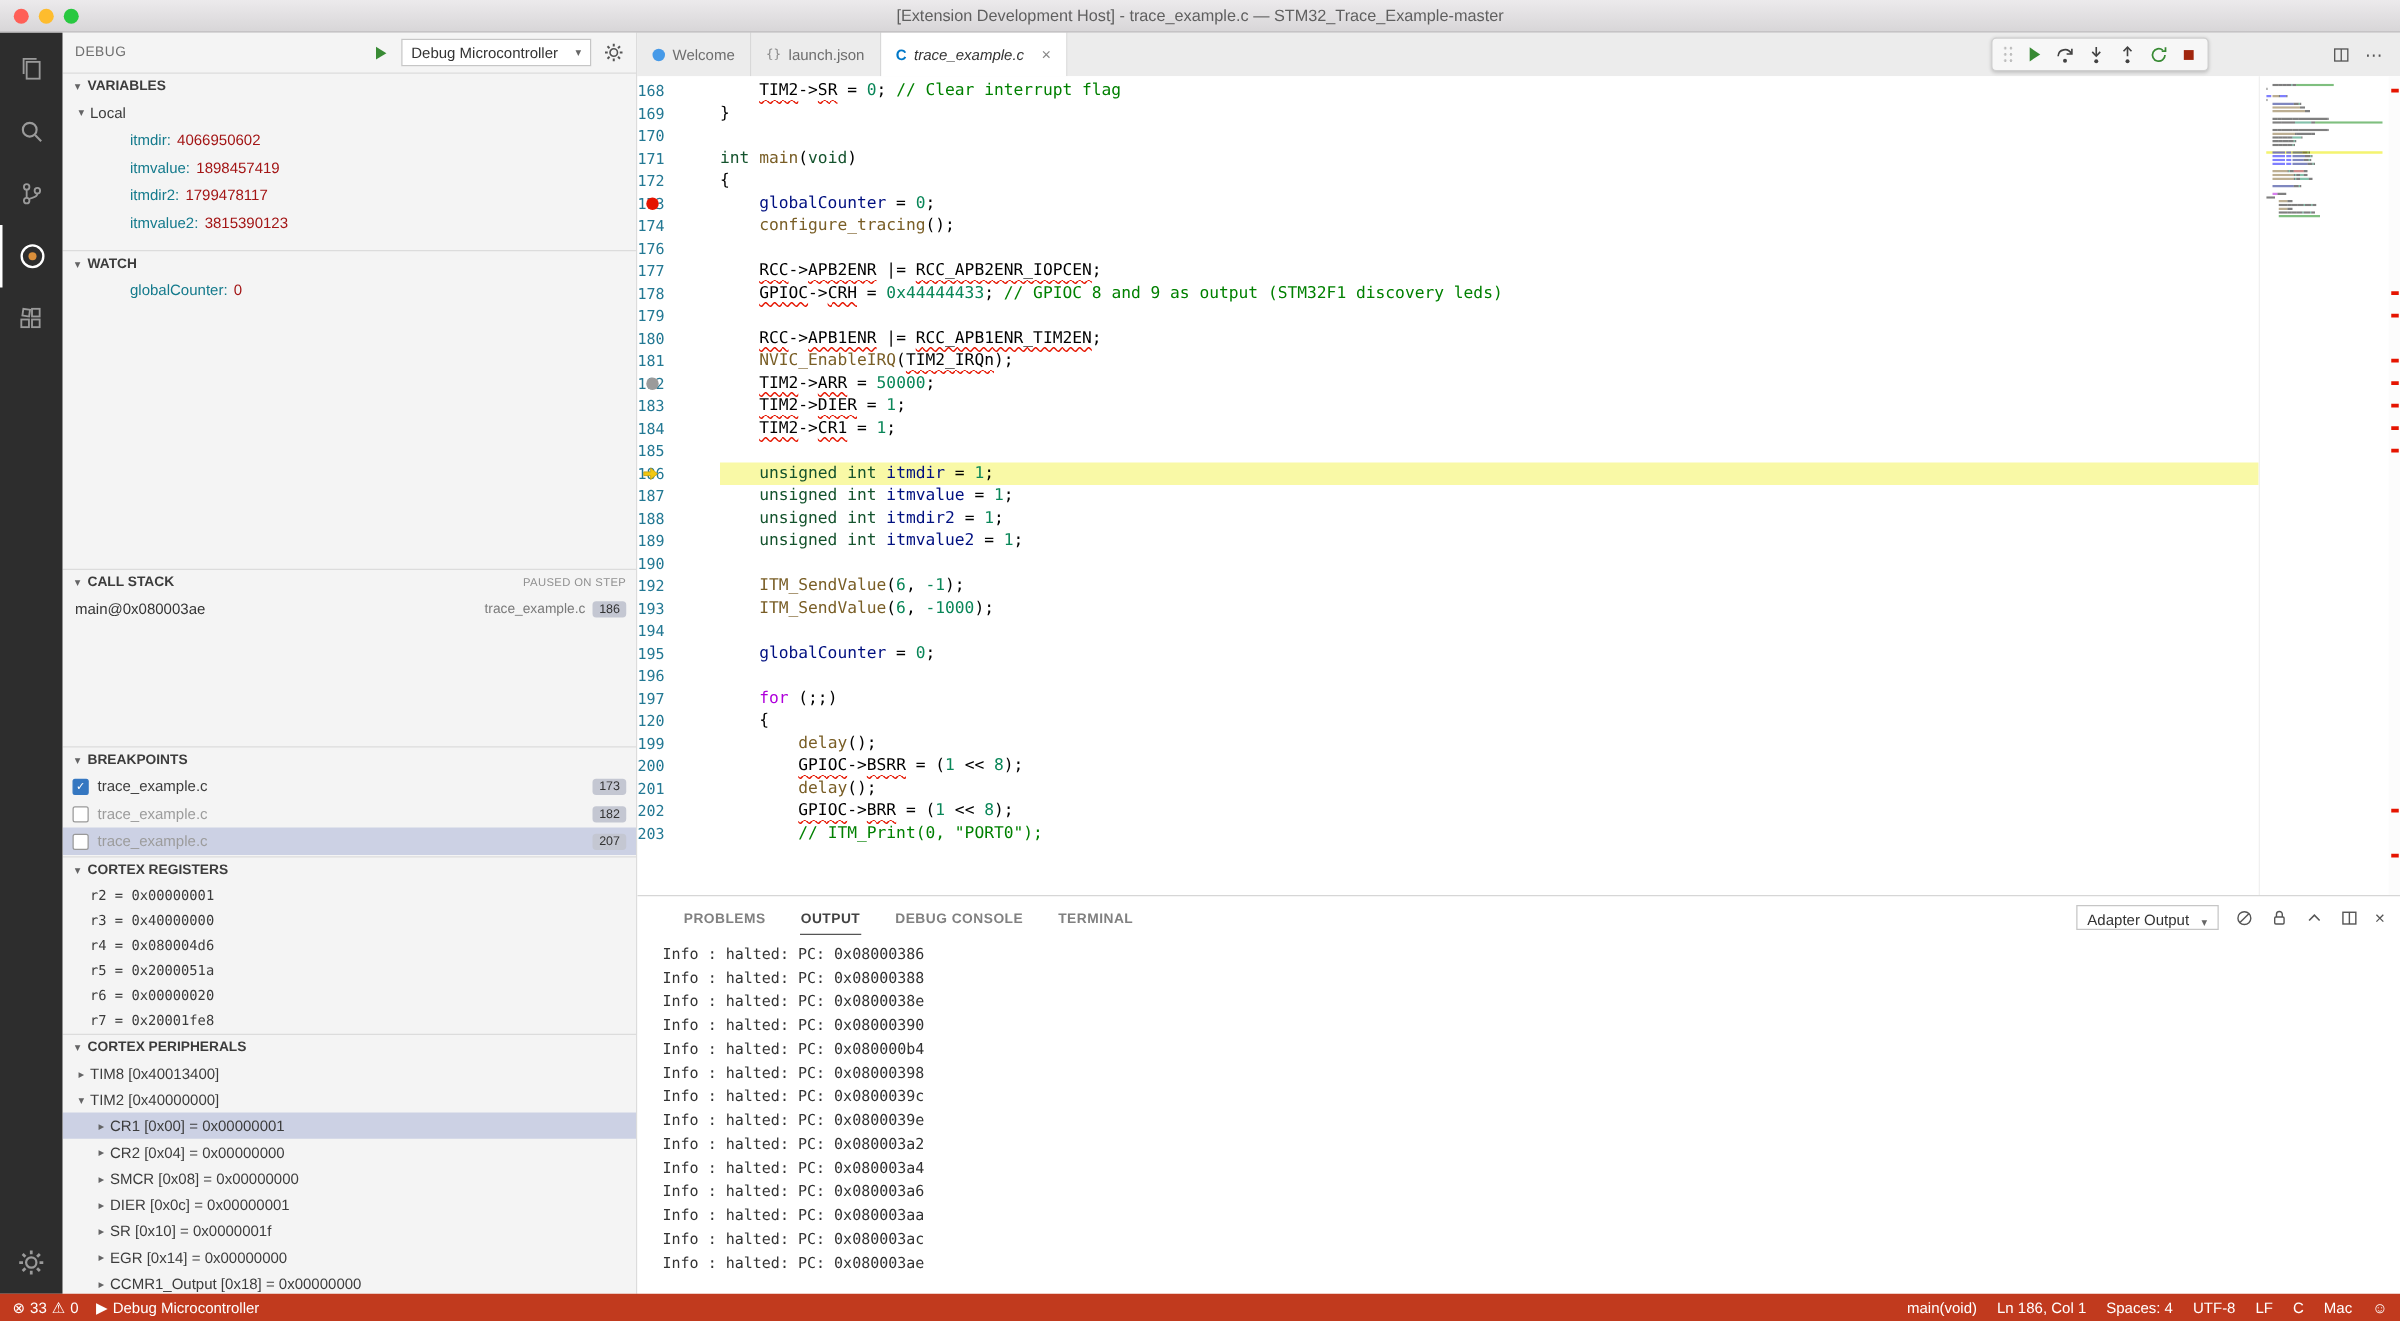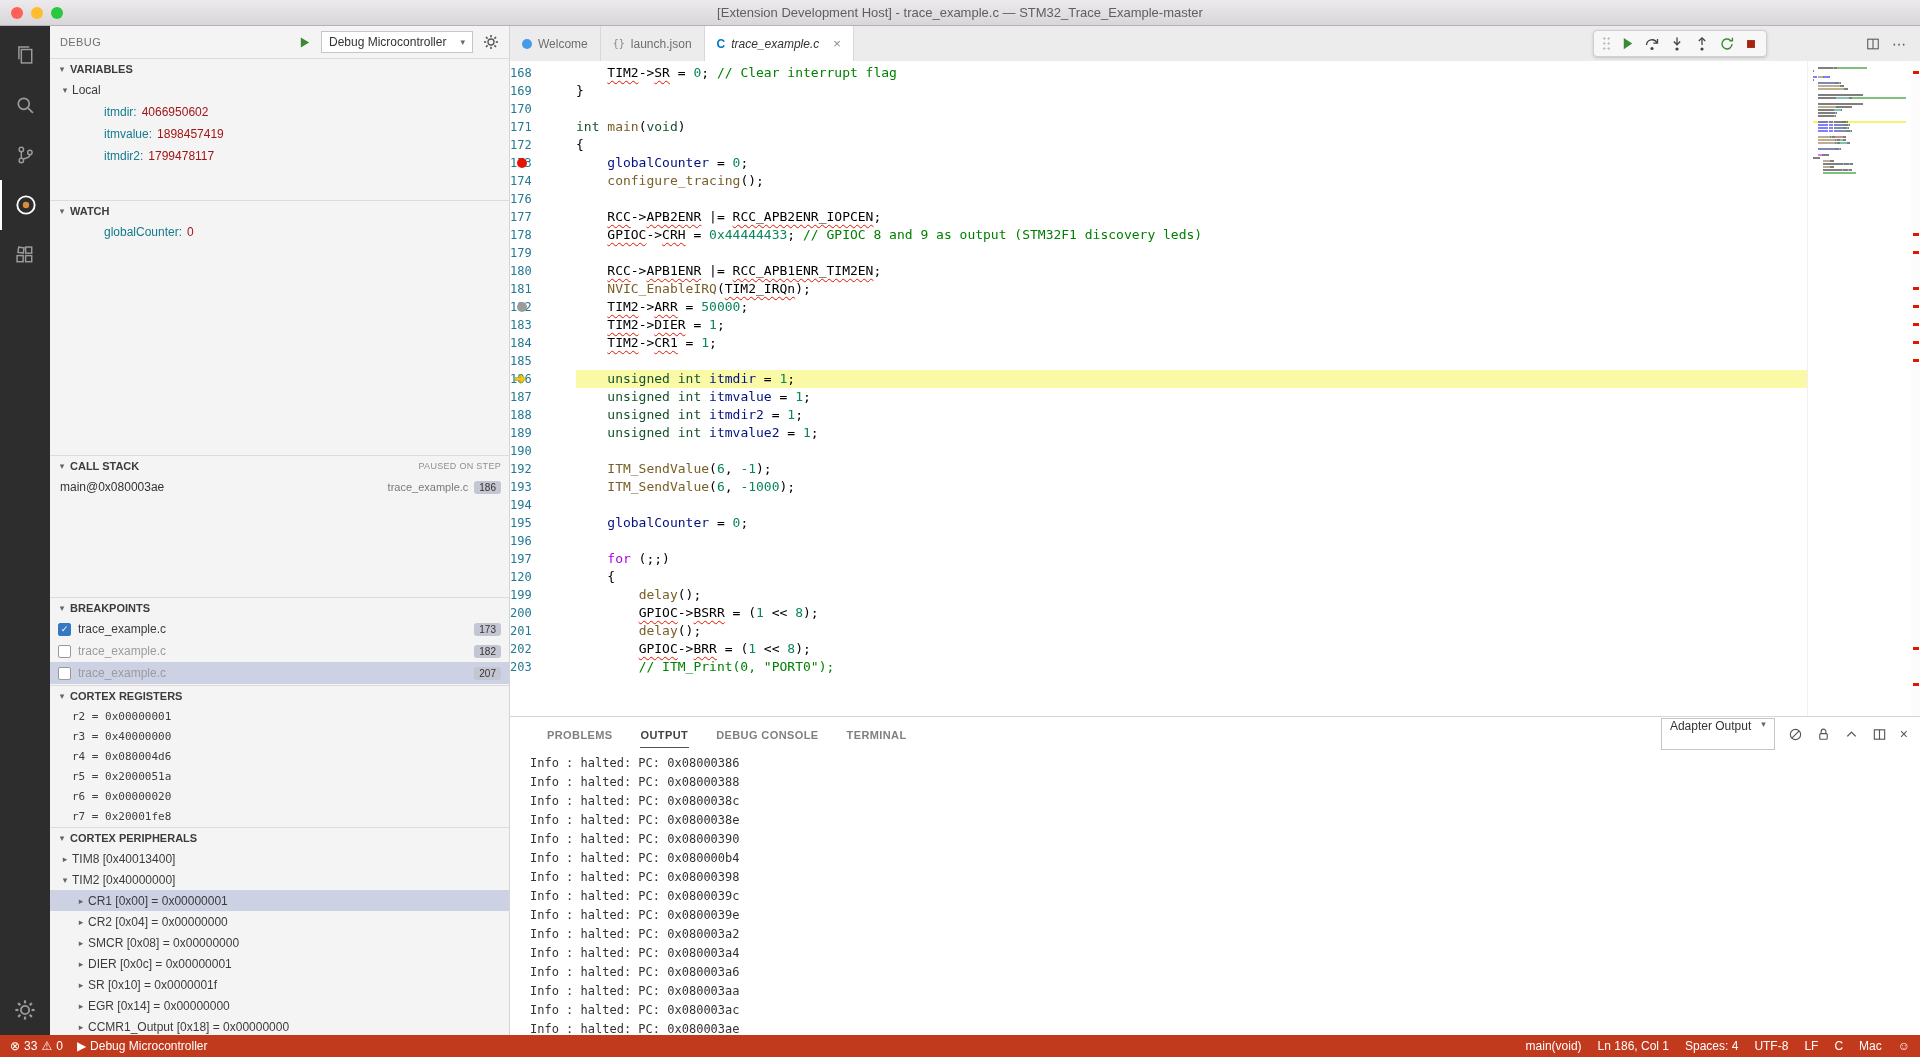--- a/index.html
+++ b/index.html
@@ -111,21 +111,21 @@
   .ruler { width:9px; flex:none; position:relative; background:#fcfcfc; }
   .ruler .mark { position:absolute; right:1px; width:6px; height:3px; background:#e51400; }
 
   
   .panel { height:319px; flex:none; border-top:1px solid #d6d6d6; display:flex; flex-direction:column; background:#fff; }
   .panel-header { height:34px; flex:none; display:flex; align-items:center; padding:0 12px 0 36px; }
   .panel-tabs { display:flex; gap:26px; }
   .panel-tab { font-size:11px; letter-spacing:.4px; color:#808080; padding:8px 1px 6px 1px;font-weight:bold; }
   .panel-tab.active { color:#424242; border-bottom:1px solid #555; }
   .panel-right { margin-left:auto; display:flex; align-items:center; gap:13px; color:#555; }
-  .panel-select { border:1px solid #c6c6c6; background:#fff; height:32px; display:flex; align-items:flex-start;
+  .panel-select { border:1px solid #c6c6c6; background:#fff; height:20px; display:flex; align-items:flex-end;
     gap:10px; padding:0 8px; font-size:12px; color:#333; }
   .panel-output { flex:1; overflow:hidden; padding:3px 0 0 20px;
     font-family:"DejaVu Sans Mono",monospace; font-size:12px; line-height:19px; color:#333; }
 
   
   .statusbar { position:absolute; bottom:0; left:0; right:0; height:22px;
     background:var(--status-bg,#c13a1e); color:#fff; display:flex; align-items:center;
     padding:0 10px; font-size:12px; z-index:30; }
   .sb-group { display:flex; align-items:center; gap:14px; }
   .sb-item { display:flex; align-items:center; gap:4px; white-space:nowrap; }
@@ -258,20 +258,24 @@
             <span class="vname">itmdir:</span>
             <span class="vval">4066950602</span>
           </div>
           <div class="row var-row">
             <span class="vname">itmvalue:</span>
             <span class="vval">1898457419</span>
           </div>
           <div class="row var-row">
             <span class="vname">itmdir2:</span>
             <span class="vval">1799478117</span>
+          </div>
+          <div class="row var-row">
+            <span class="vname">itmvalue2:</span>
+            <span class="vval">3815390123</span>
           </div>
         </div>
     </div>
 
     <div class="section sec-watch">
       <div class="section-header">
         <span class="chev">▾</span>
         <span>WATCH</span>
       </div>
       <div id="watch-list">
@@ -775,21 +779,20 @@
               <rect x="2.5" y="3" width="11" height="10"></rect>
                 <line x1="8" y1="3" x2="8" y2="13"></line>
             </svg>
             </span>
           <span style="font-size:14px; color:#555;">×</span>
         </div>
       </div>
       <div class="panel-output" id="panel-output">
           <div>Info : halted: PC: 0x08000386</div>
           <div>Info : halted: PC: 0x08000388</div>
-          <div>Info : halted: PC: 0x0800038c</div>
           <div>Info : halted: PC: 0x0800038e</div>
           <div>Info : halted: PC: 0x08000390</div>
           <div>Info : halted: PC: 0x080000b4</div>
           <div>Info : halted: PC: 0x08000398</div>
           <div>Info : halted: PC: 0x0800039c</div>
           <div>Info : halted: PC: 0x0800039e</div>
           <div>Info : halted: PC: 0x080003a2</div>
           <div>Info : halted: PC: 0x080003a4</div>
           <div>Info : halted: PC: 0x080003a6</div>
           <div>Info : halted: PC: 0x080003aa</div>

